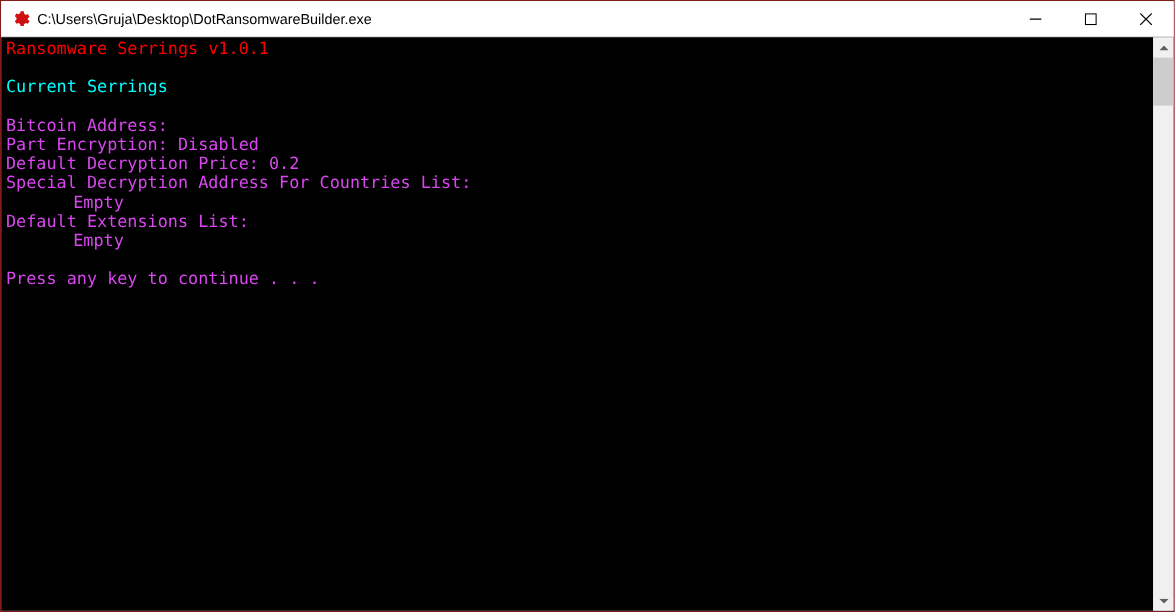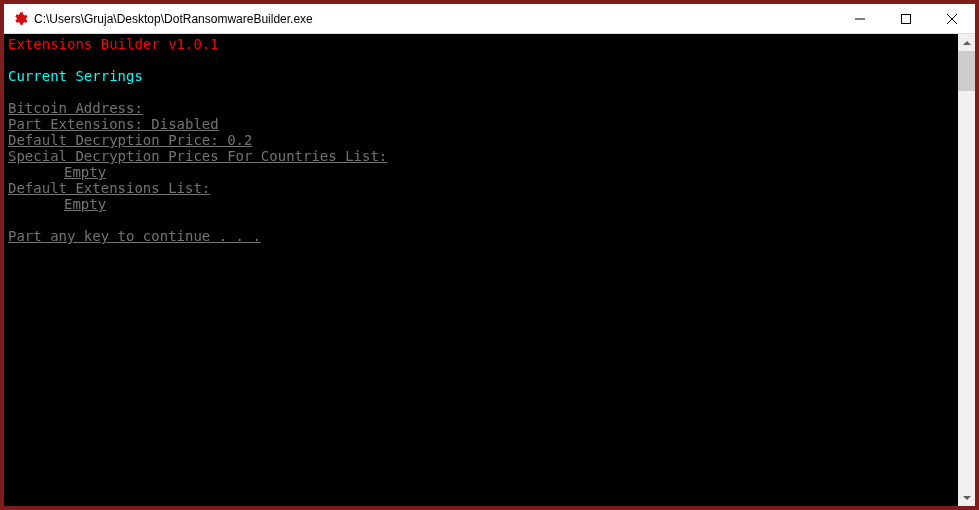--- a/index.html
+++ b/index.html
@@ -12,21 +12,21 @@
       background: #fff;
       width: 979px;
       height: 510px;
       overflow: hidden;
     }
     .window {
       width: 100%;
       height: 100%;
       display: flex;
       flex-direction: column;
-      border: 4px solid #7f1d1d;
+      border: 1px solid #7f1d1d;
       background: #fff;
     }
     .titlebar {
       height: 30px;
       background: #fff;
       display: flex;
       align-items: center;
       padding-left: 8px;
       border-bottom: 1px solid #ddd;
     }
@@ -111,21 +111,21 @@
     .scroll-thumb {
       position: absolute;
       top: 0;
       left: 0;
       right: 0;
       height: 40px;
       background: #cdcdcd;
     }
     .line-red { color: #ff0000; }
     .line-cyan { color: #00ffff; }
-    .line-white { color: #737373; text-decoration: underline; }
+    .line-white { color: #d946ef; }
     .indent { padding-left: 56px; display: inline-block;}
   </style>
 </head>
 <body>
 
 <div class="window">
 
   <div class="titlebar">
     <span class="app-icon">
       <svg viewBox="0 0 24 24">
@@ -147,33 +147,33 @@
       <div class="win-btn close">
         <svg width="10" height="10" viewBox="0 0 10 10">
             <line x1="0" y1="0" x2="10" y2="10" stroke="#000" stroke-width="1"></line>
             <line x1="10" y1="0" x2="0" y2="10" stroke="#000" stroke-width="1"></line>
           </svg>
       </div>
     </div>
   </div>
 
   <div class="console-area">
-    <div class="console-content"><span class="line-red">Extensions Builder v1.0.1</span>
+    <div class="console-content"><span class="line-red">Ransomware Serrings v1.0.1</span>
 
 <span class="line-cyan">Current Serrings</span>
 
 <span class="line-white">Bitcoin Address:</span>
-<span class="line-white">Part Extensions: Disabled</span>
+<span class="line-white">Part Encryption: Disabled</span>
 <span class="line-white">Default Decryption Price: 0.2</span>
-<span class="line-white">Special Decryption Prices For Countries List:</span>
+<span class="line-white">Special Decryption Address For Countries List:</span>
 <span class="line-white indent">Empty</span>
 <span class="line-white">Default Extensions List:</span>
 <span class="line-white indent">Empty</span>
 
-<span class="line-white">Part any key to continue . . .</span></div>
+<span class="line-white">Press any key to continue . . .</span></div>
 
     <div class="scrollbar">
       <div class="scroll-btn">
         <svg width="8" height="4" viewBox="0 0 8 4">
             <polygon points="4,0 8,4 0,4" fill="#606060"></polygon>
           </svg>
       </div>
       <div class="scroll-track">
         <div class="scroll-thumb"></div>
       </div>

